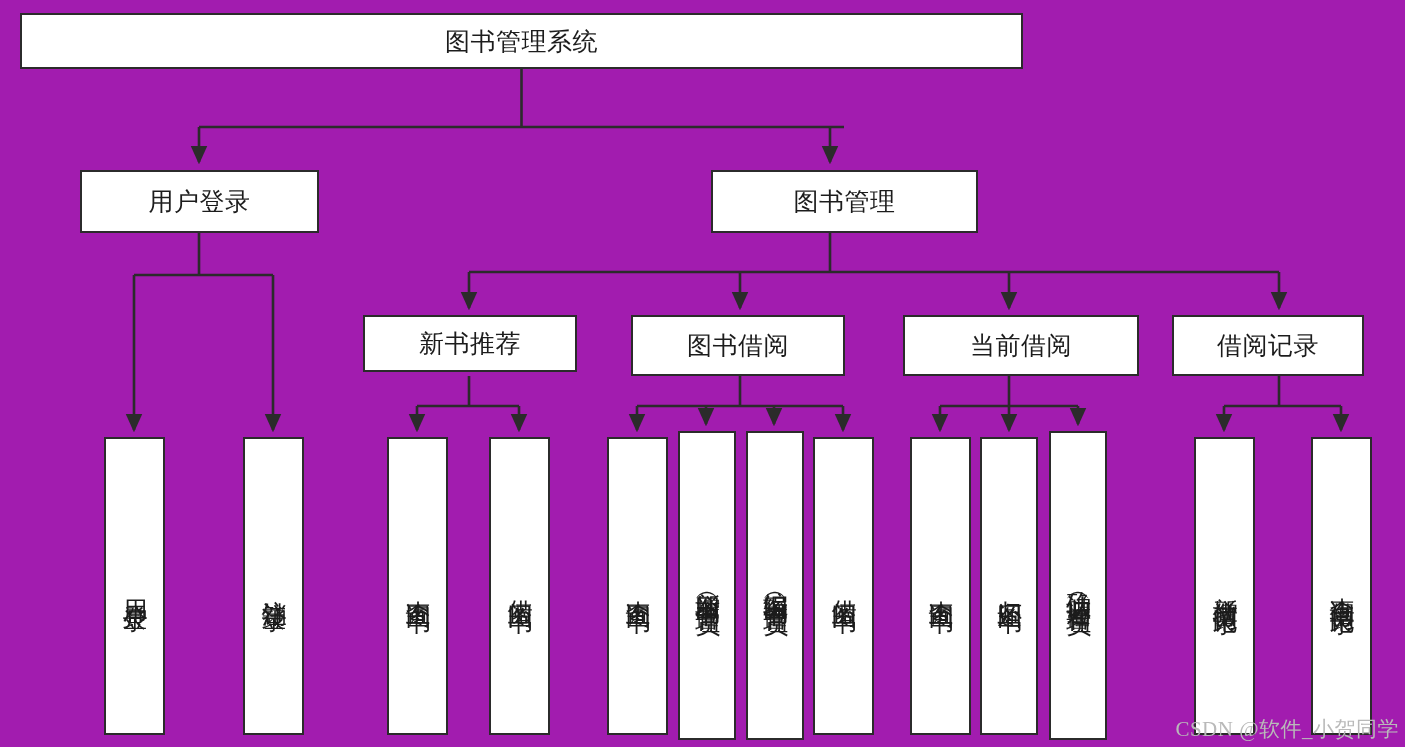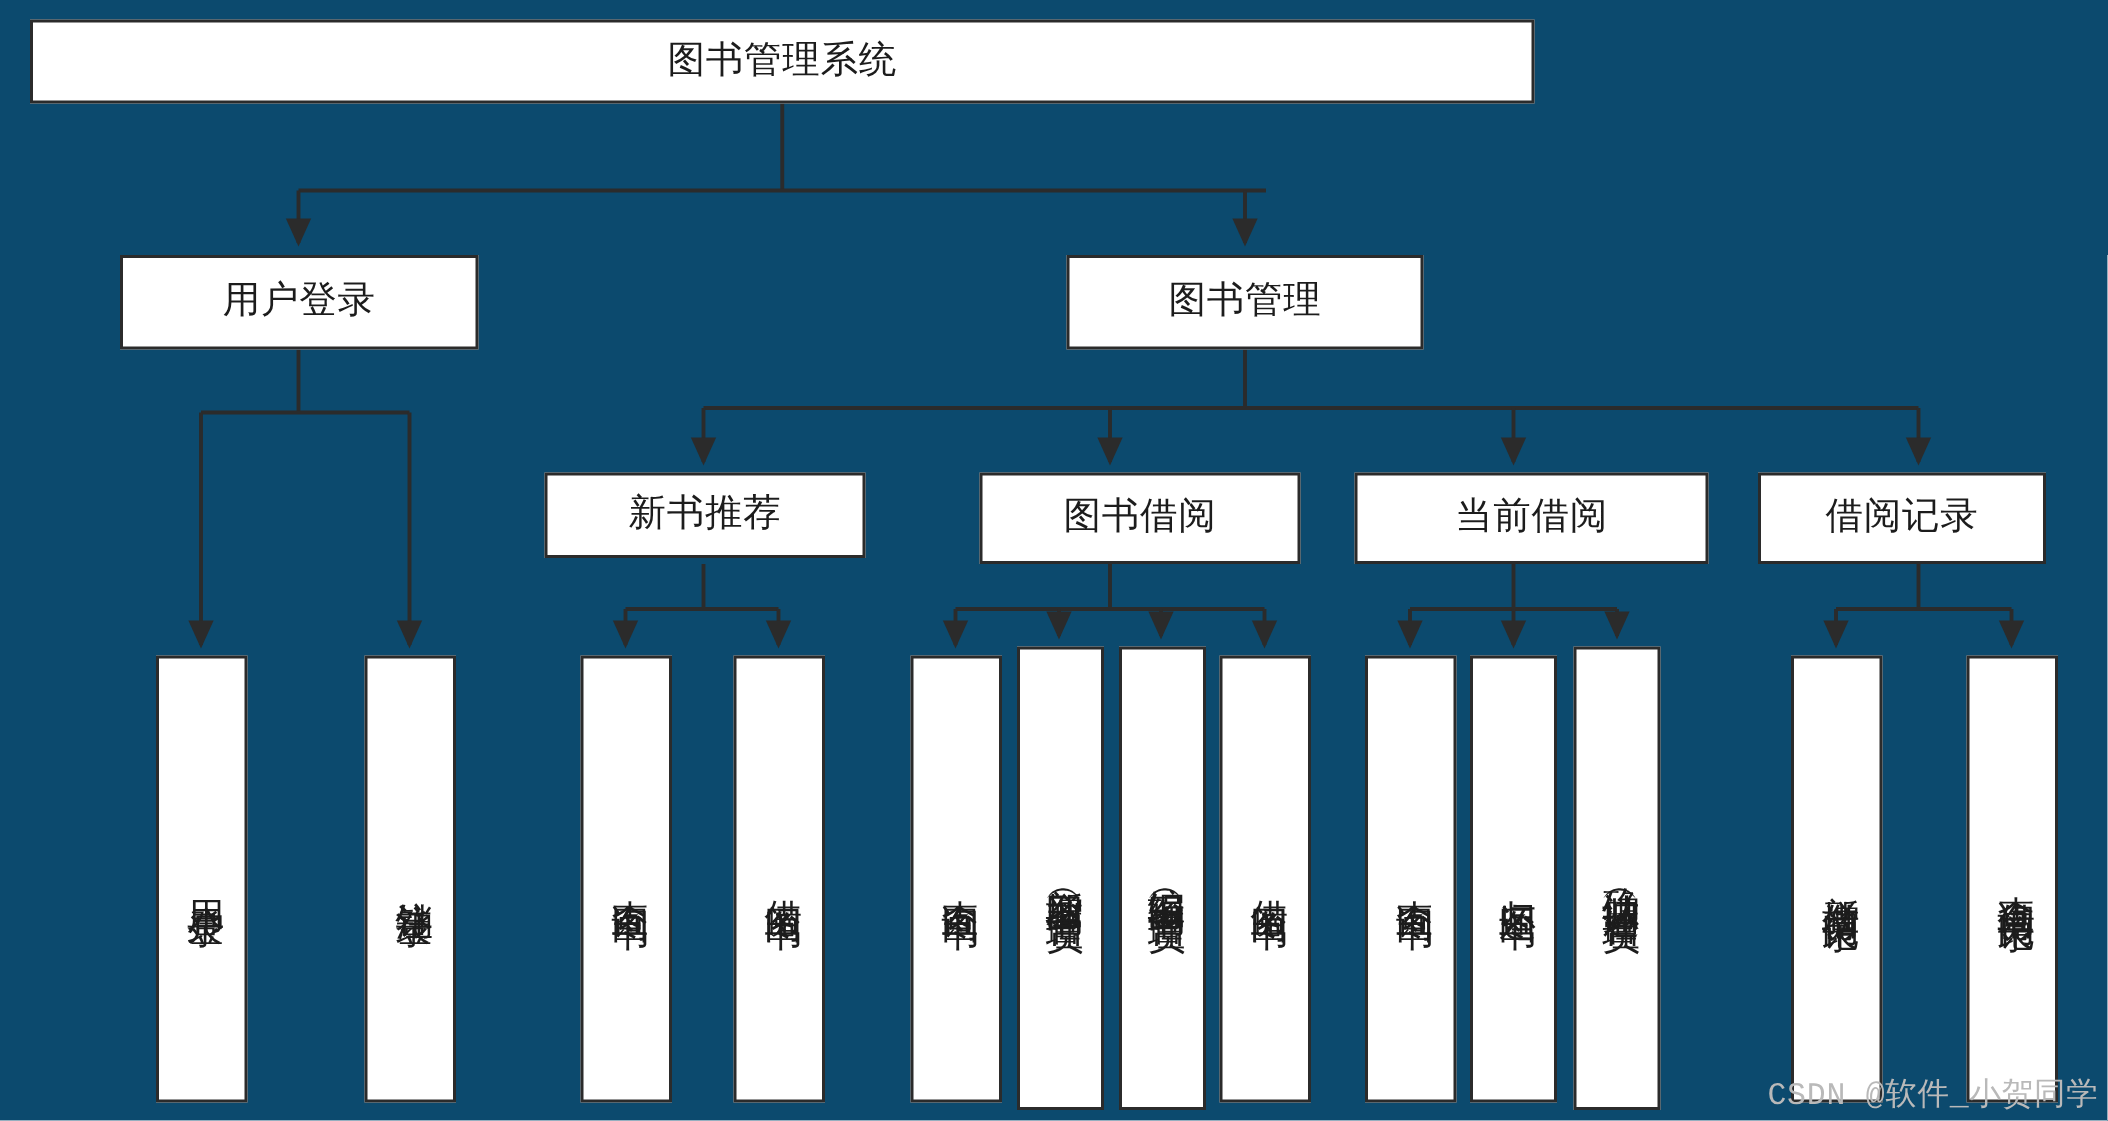--- a/index.html
+++ b/index.html
@@ -4,23 +4,23 @@
 <style>
   html, body {
     margin: 0;
     padding: 0;
     background: #ffffff;
   }
   #canvas {
     position: relative;
     width: 1405px;
     height: 747px;
-    background: #0c4a6e;
+    background: #a21caf;
     overflow: hidden;
-    font-family: Liberation Mono, monospace;
+    font-family: Liberation Serif, serif;
   }
   #wires {
     position: absolute;
     left: 0;
     top: 0;
     width: 1405px;
     height: 747px;
   }
   .node {
     position: absolute;
@@ -121,28 +121,28 @@
     </g>
   </svg>
 
   <div class="node horiz" style="left:20px; top:13px; width:1003px; height:56px;">
     <span class="node-label">图书管理系统</span>
   </div>
 
   <div class="node horiz" style="left:80px; top:170px; width:239px; height:63px;">
     <span class="node-label">用户登录</span>
   </div>
-  <div class="node horiz" style="left:711px; top:170px; width:238px; height:63px;justify-content:center;">
+  <div class="node horiz" style="left:711px; top:170px; width:267px; height:63px;justify-content:center;">
     <span class="node-label">图书管理</span>
   </div>
 
   <div class="node horiz" style="left:363px; top:315px; width:214px; height:57px;">
     <span class="node-label">新书推荐</span>
   </div>
-  <div class="node horiz" style="left:653px; top:315px; width:214px; height:61px;">
+  <div class="node horiz" style="left:631px; top:315px; width:214px; height:61px;">
     <span class="node-label">图书借阅</span>
   </div>
   <div class="node horiz" style="left:903px; top:315px; width:236px; height:61px;">
     <span class="node-label">当前借阅</span>
   </div>
   <div class="node horiz" style="left:1172px; top:315px; width:192px; height:61px;">
     <span class="node-label">借阅记录</span>
   </div>
 
   <div class="node vert" style="left:104px; top:437px; width:61px; height:298px;">

